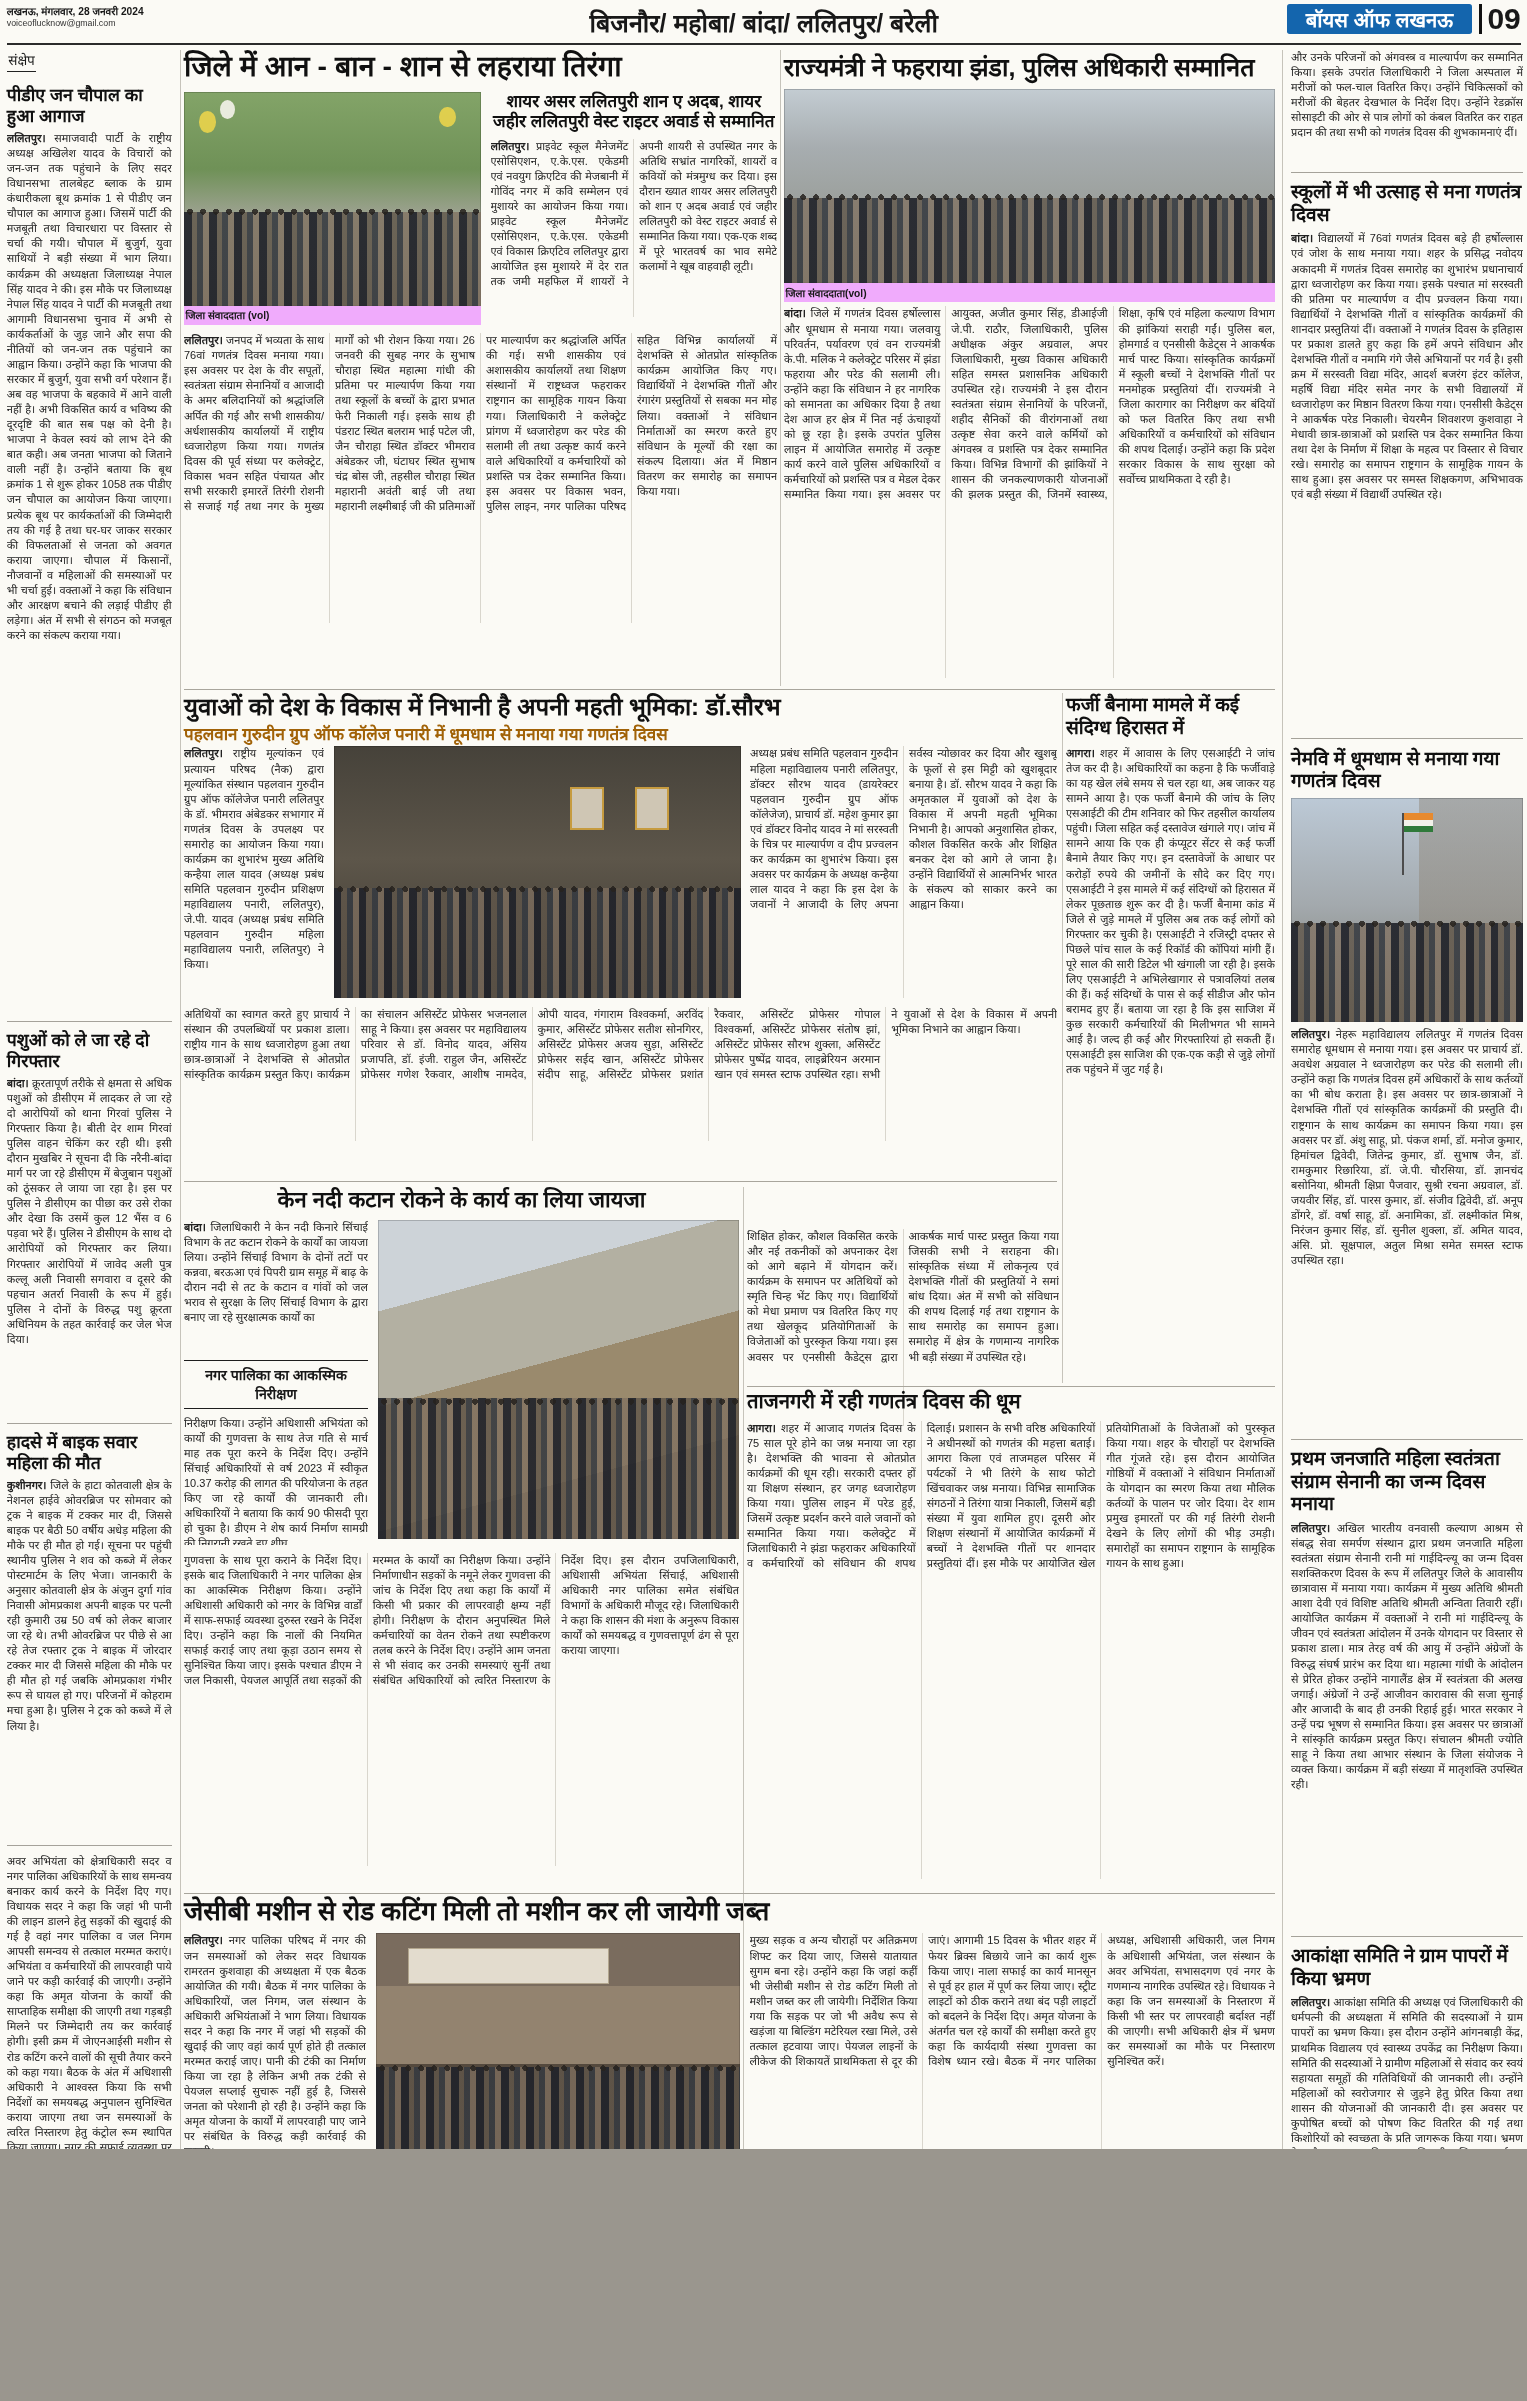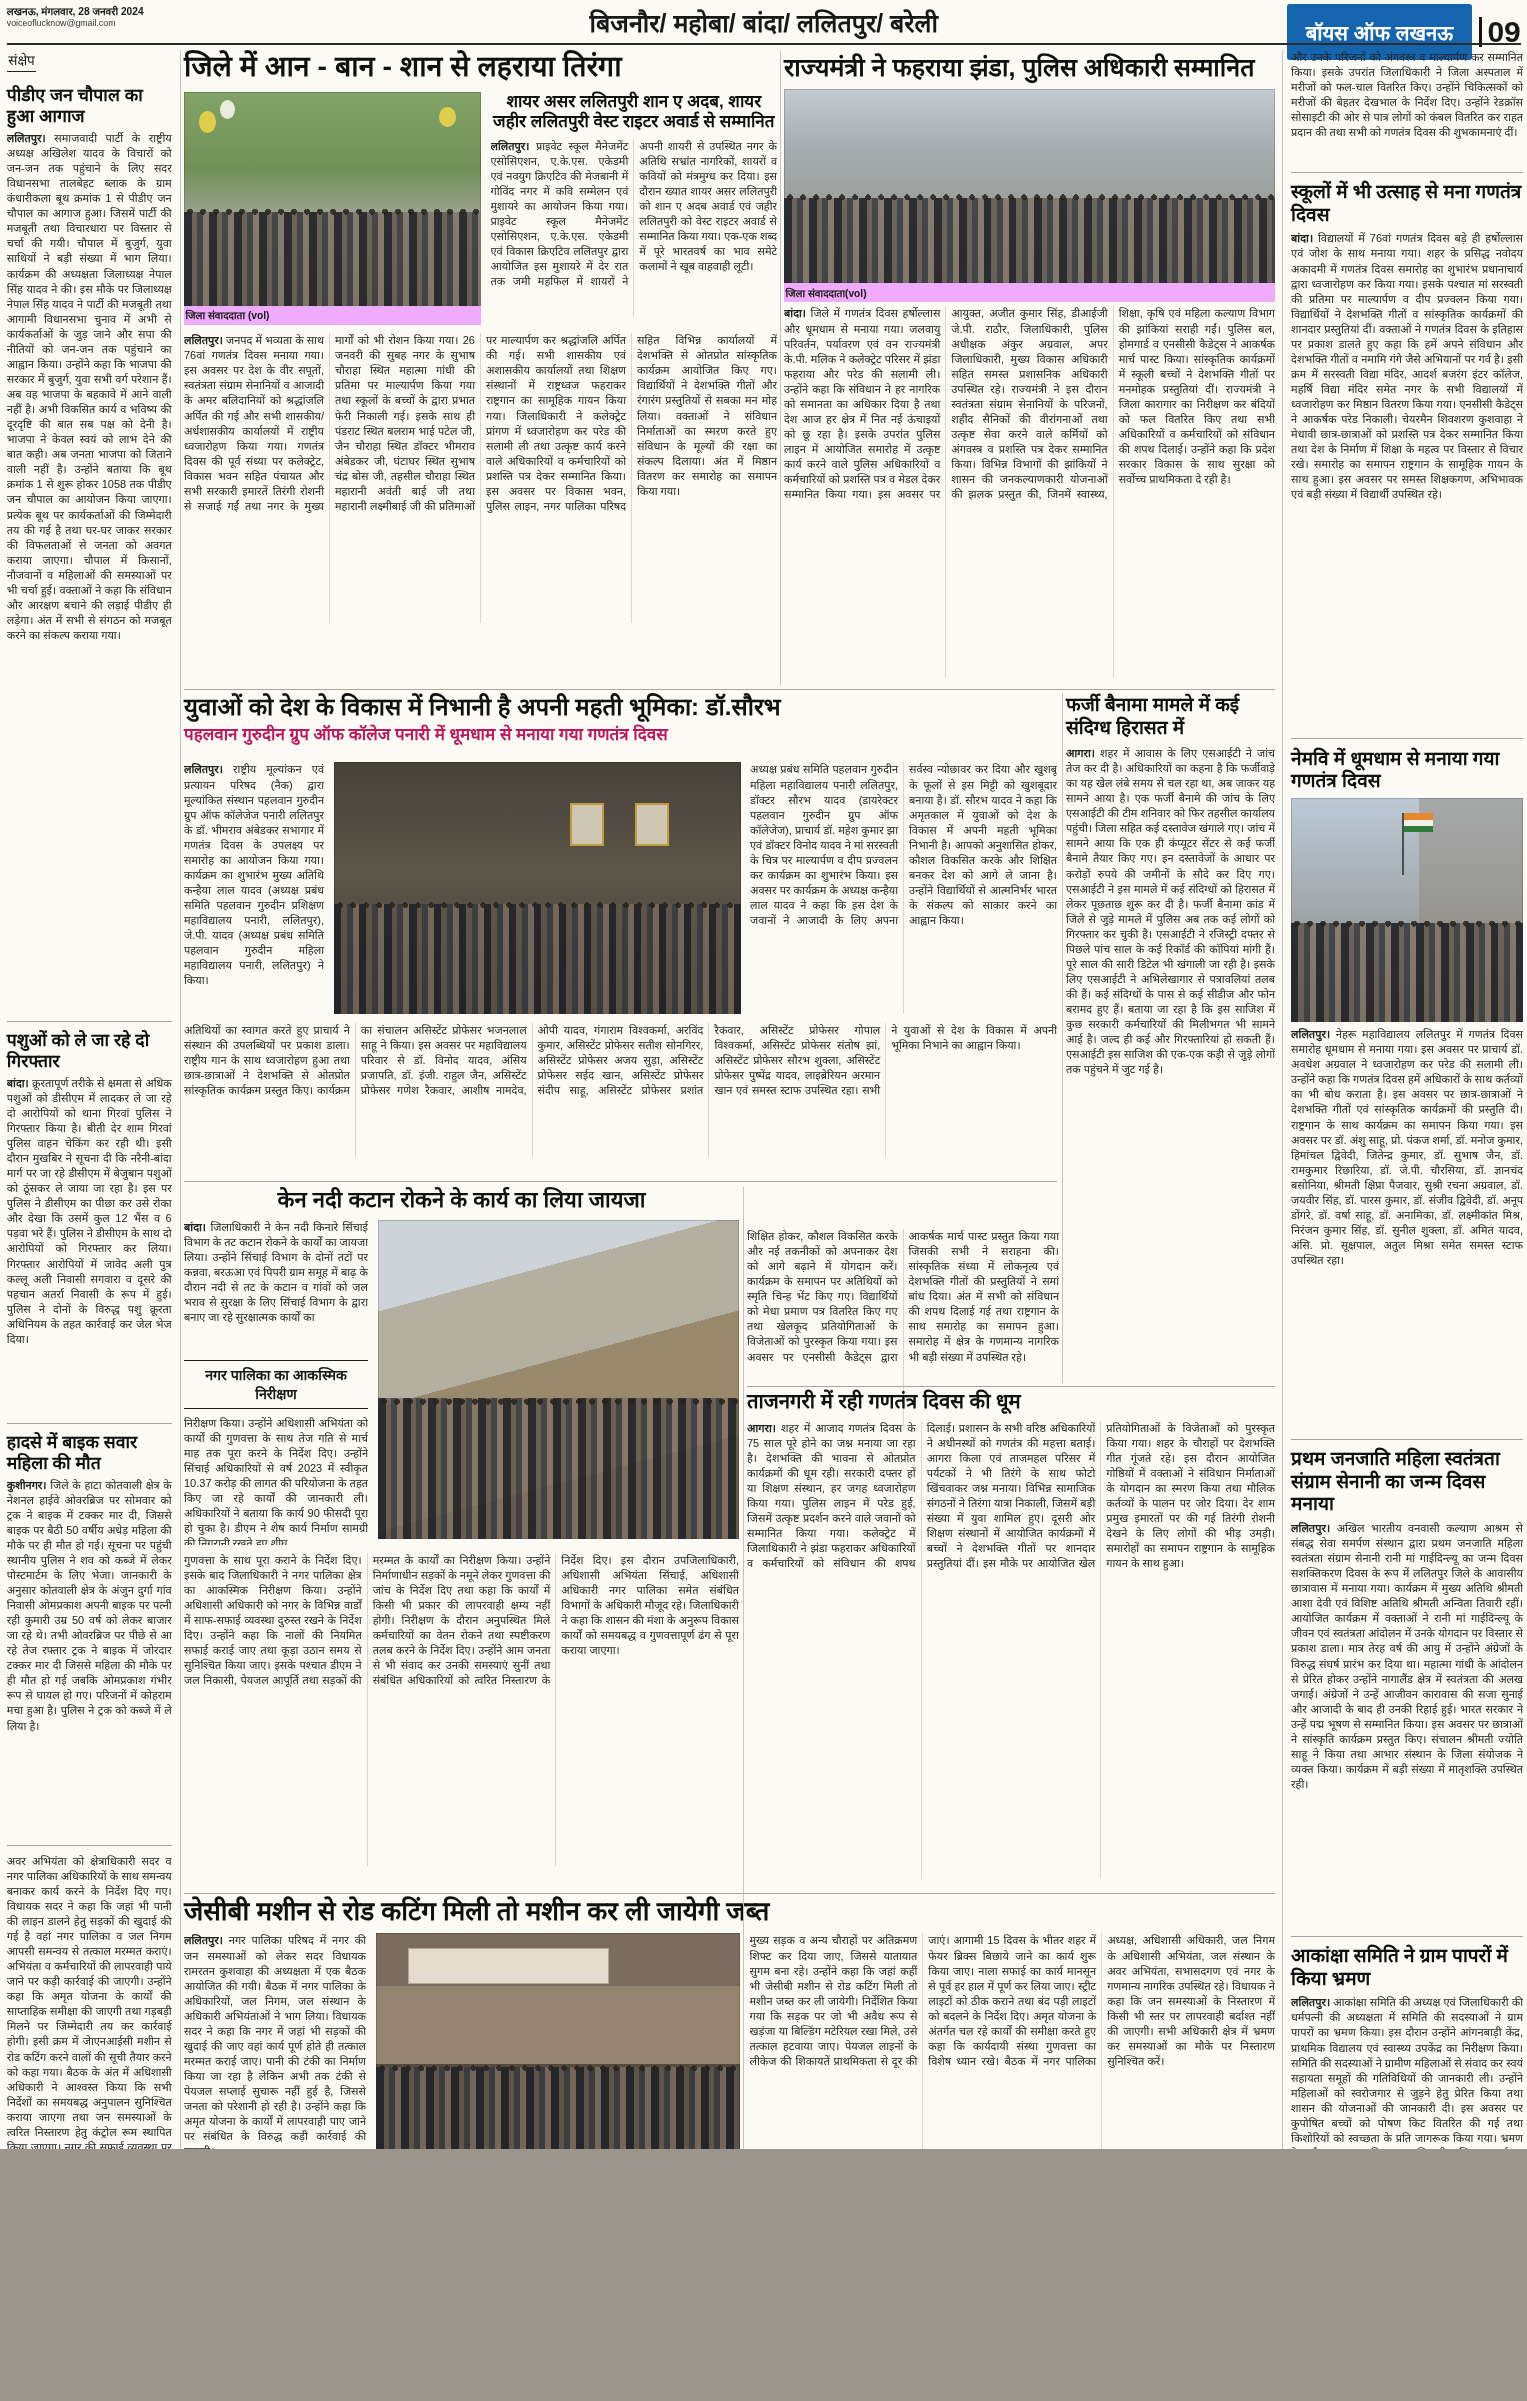--- a/index.html
+++ b/index.html
@@ -15,21 +15,21 @@
   .dl{font-weight:700}
   .cols-2{column-count:2;column-gap:11px;column-rule:0.7px solid #d9d6cd}
   .cols-3{column-count:3;column-gap:11px;column-rule:0.7px solid #d9d6cd}
   .cols-4{column-count:4;column-gap:11px;column-rule:0.7px solid #d9d6cd}
   .cols-5{column-count:5;column-gap:11px;column-rule:0.7px solid #d9d6cd}
   
   .hdr-date{font-size:10.2px;font-weight:700}
   .hdr-email{font-size:8.8px;color:#333}
   .hdr-center{position:absolute;left:50%;top:1.4px;transform:translateX(-50%);font-size:25px;font-weight:700;white-space:nowrap}
   .hdr-right{position:absolute;right:0;top:0;display:flex;align-items:center;gap:6.8px}
-  .masthead{background:var(--masthead-bg,#1465ad);color:#fff;font-weight:700;font-size:20.3px;padding:14px 19px;border-radius:2.7px;white-space:nowrap}
+  .masthead{background:var(--masthead-bg,#1465ad);color:#fff;font-weight:700;font-size:20.3px;padding:1px 19px;border-radius:2.7px;white-space:nowrap}
   .pageno{font-size:30px;font-weight:700;border-left:3.4px solid #111;padding-left:5.4px;line-height:1}
   .hdr-rule{height:2px;background:#2b2b2b}
   
   .vline{position:absolute;width:0.7px;background:#c6c3ba}
   .hline{position:absolute;height:0.7px;background:#a8a59c}
   .srule{border:0;border-top:0.7px solid #a5a29a;margin:8.1px 0;height:0}
   .sidebar{border-right:0.7px solid #c6c3ba;padding-right:8.1px}
   .farright{border-left:0.7px solid #c6c3ba;padding-left:8.1px}
   .kicker{font-size:13.6px;font-weight:400;border-bottom:1.4px solid #222;display:inline-block;padding:0 1.4px 2px;margin-bottom:8px}
   
@@ -193,21 +193,21 @@
       <h2 class="hl h-md">आकांक्षा समिति ने ग्राम पापरों में किया भ्रमण</h2>
       <div class="body" style="height:353px;">
         <span class="dl">ललितपुर।</span>
         <span>आकांक्षा समिति की अध्यक्ष एवं जिलाधिकारी की धर्मपत्नी की अध्यक्षता में समिति की सदस्याओं ने ग्राम पापरों का भ्रमण किया। इस दौरान उन्होंने आंगनबाड़ी केंद्र, प्राथमिक विद्यालय एवं स्वास्थ्य उपकेंद्र का निरीक्षण किया। समिति की सदस्याओं ने ग्रामीण महिलाओं से संवाद कर स्वयं सहायता समूहों की गतिविधियों की जानकारी ली। उन्होंने महिलाओं को स्वरोजगार से जुड़ने हेतु प्रेरित किया तथा शासन की योजनाओं की जानकारी दी। इस अवसर पर कुपोषित बच्चों को पोषण किट वितरित की गई तथा किशोरियों को स्वच्छता के प्रति जागरूक किया गया। भ्रमण के दौरान मुख्य विकास अधिकारी, जिला कार्यक्रम अधिकारी, बाल विकास परियोजना अधिकारी समेत आंगनबाड़ी कार्यकर्ता उपस्थित रहीं। अध्यक्ष ने कहा कि समिति का उद्देश्य ग्रामीण अंचल की महिलाओं एवं बच्चों के जीवन स्तर में सुधार लाना है।</span>
       </div>
     </article>
   </aside>
 
   <section class="abs" style="left:184px;top:693px;width:873px;height:483px;">
     <h1 class="hl" style="font-size:24px;margin:0 0 4.1px;">युवाओं को देश के विकास में निभानी है अपनी महती भूमिका: डॉ.सौरभ</h1>
-    <h2 class="hl" style="font-size:17px;margin:0 0 17px;color:#be185d;">पहलवान गुरुदीन ग्रुप ऑफ कॉलेज पनारी में धूमधाम से मनाया गया गणतंत्र दिवस</h2>
+    <h2 class="hl" style="font-size:17px;margin:0 0 1px;color:#a16207;">पहलवान गुरुदीन ग्रुप ऑफ कॉलेज पनारी में धूमधाम से मनाया गया गणतंत्र दिवस</h2>
     <div style="display:flex;gap:9.5px;">
       <div class="body" style="width:140px;flex:0 0 140px;height:252px;">
         <span class="dl">ललितपुर।</span>
         <span>राष्ट्रीय मूल्यांकन एवं प्रत्यायन परिषद (नैक) द्वारा मूल्यांकित संस्थान पहलवान गुरुदीन ग्रुप ऑफ कॉलेजेज पनारी ललितपुर के डॉ. भीमराव अंबेडकर सभागार में गणतंत्र दिवस के उपलक्ष्य पर समारोह का आयोजन किया गया। कार्यक्रम का शुभारंभ मुख्य अतिथि कन्हैया लाल यादव (अध्यक्ष प्रबंध समिति पहलवान गुरुदीन प्रशिक्षण महाविद्यालय पनारी, ललितपुर), जे.पी. यादव (अध्यक्ष प्रबंध समिति पहलवान गुरुदीन महिला महाविद्यालय पनारी, ललितपुर) ने किया।</span>
       </div>
       <figure style="width:407px;flex:0 0 407px;">
         <div class="photo ph ph-youth" style="height:252px;">
           <span class="port" style="left:58%;"></span>
           <span class="port" style="left:74%;"></span>
         </div>

